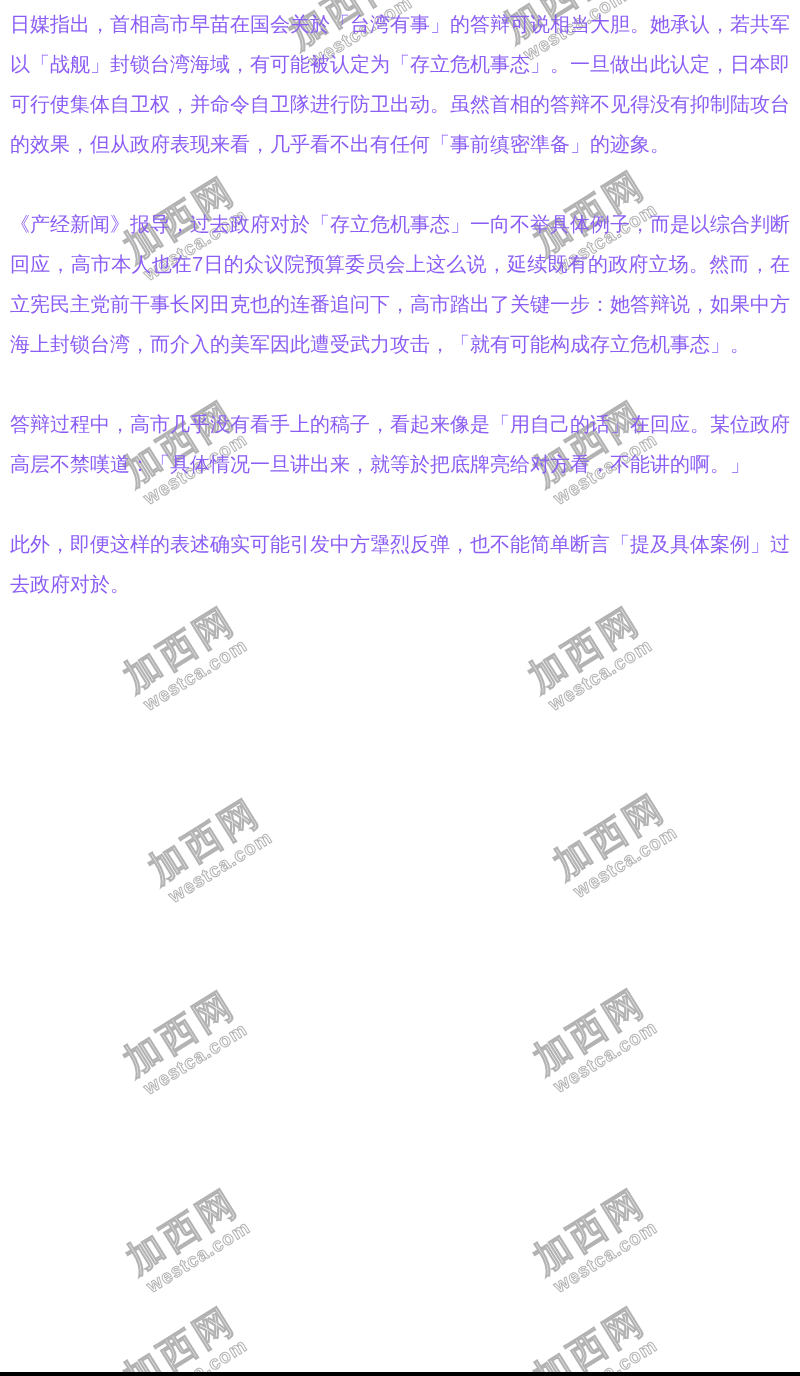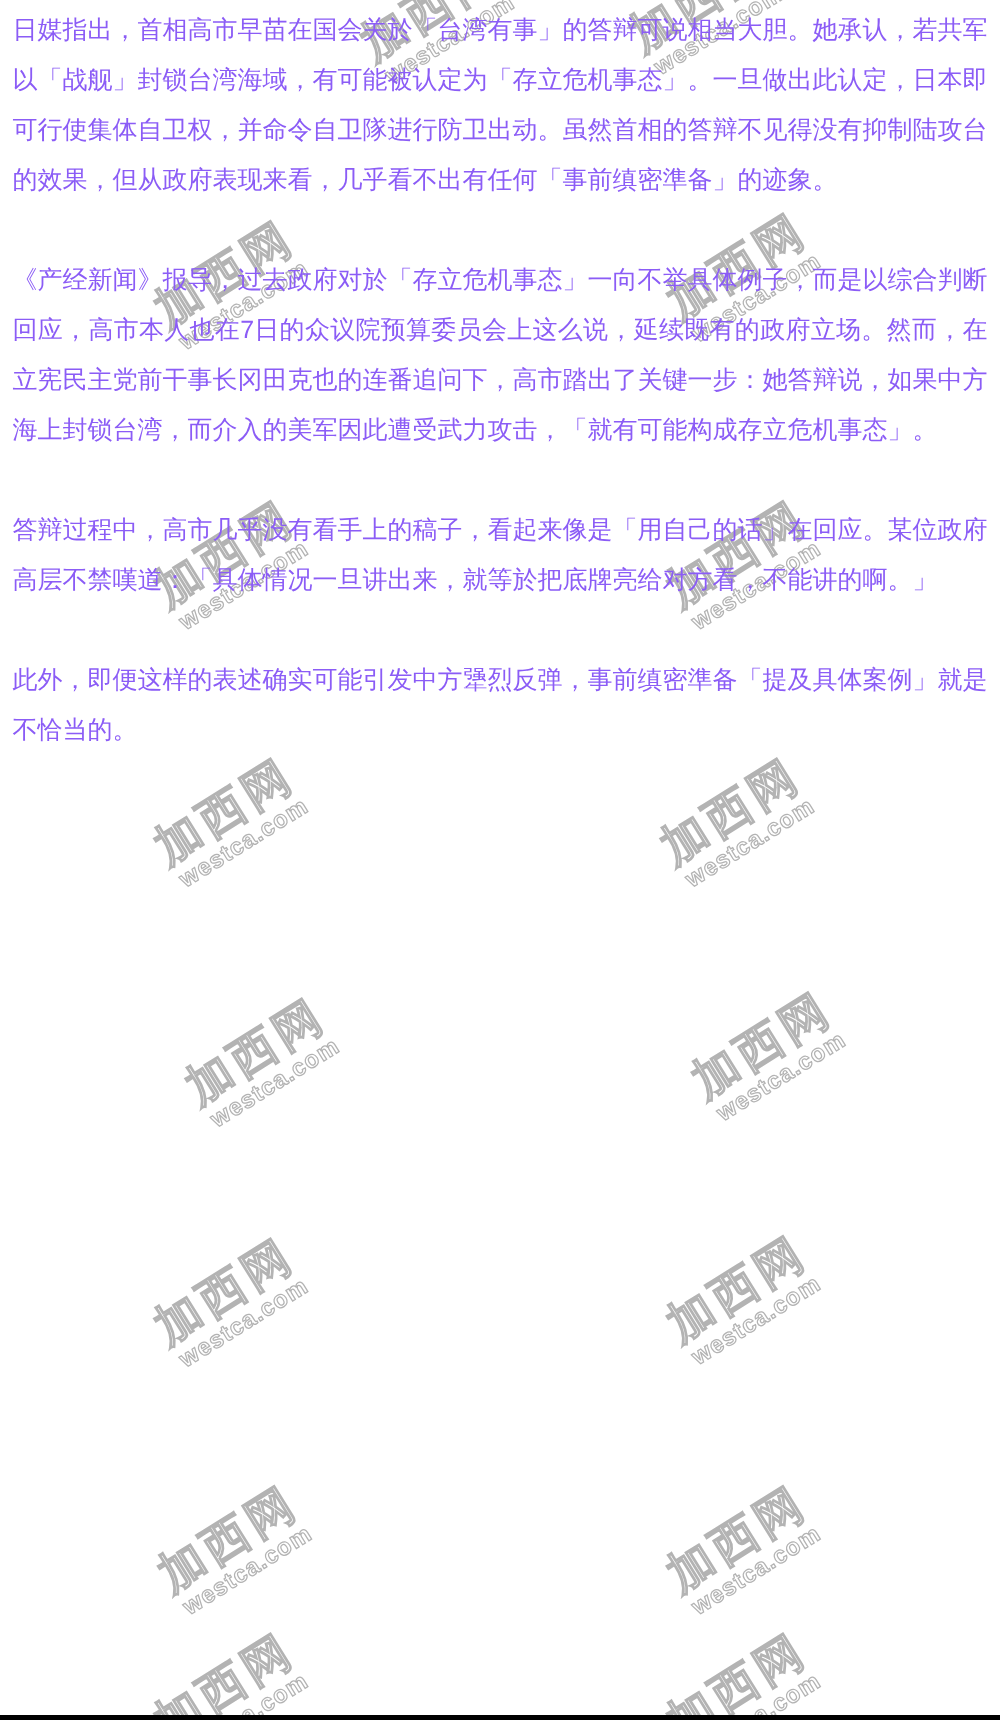--- a/index.html
+++ b/index.html
@@ -141,17 +141,17 @@
       <div class="wm-tile" style="left: 595px; top: 1358px;">
     <span class="wm-line1">加西网</span>
     <span class="wm-line2">westca.com</span>
   </div>
     </div>
 
   <main id="article">
       <p class="para">日媒指出，首相高市早苗在国会关於「台湾有事」的答辩可说相当大胆。她承认，若共军以「战舰」封锁台湾海域，有可能被认定为「存立危机事态」。一旦做出此认定，日本即可行使集体自卫权，并命令自卫隊进行防卫出动。虽然首相的答辩不见得没有抑制陆攻台的效果，但从政府表现来看，几乎看不出有任何「事前缜密準备」的迹象。</p>
       <p class="para">《产经新闻》报导，过去政府对於「存立危机事态」一向不举具体例子，而是以综合判断回应，高市本人也在7日的众议院预算委员会上这么说，延续既有的政府立场。然而，在立宪民主党前干事长冈田克也的连番追问下，高市踏出了关键一步：她答辩说，如果中方海上封锁台湾，而介入的美军因此遭受武力攻击，「就有可能构成存立危机事态」。</p>
       <p class="para">答辩过程中，高市几乎没有看手上的稿子，看起来像是「用自己的话」在回应。某位政府高层不禁嘆道：「具体情况一旦讲出来，就等於把底牌亮给对方看，不能讲的啊。」</p>
-      <p class="para">此外，即便这样的表述确实可能引发中方犟烈反弹，事前缜密準备「提及具体案例」就是不恰当的。</p>
+      <p class="para">此外，即便这样的表述确实可能引发中方犟烈反弹，也不能简单断言「提及具体案例」过去政府对於。</p>
     </main>
 
   <div id="bottom-bar"></div>
 </div>
 
 </body></html>

